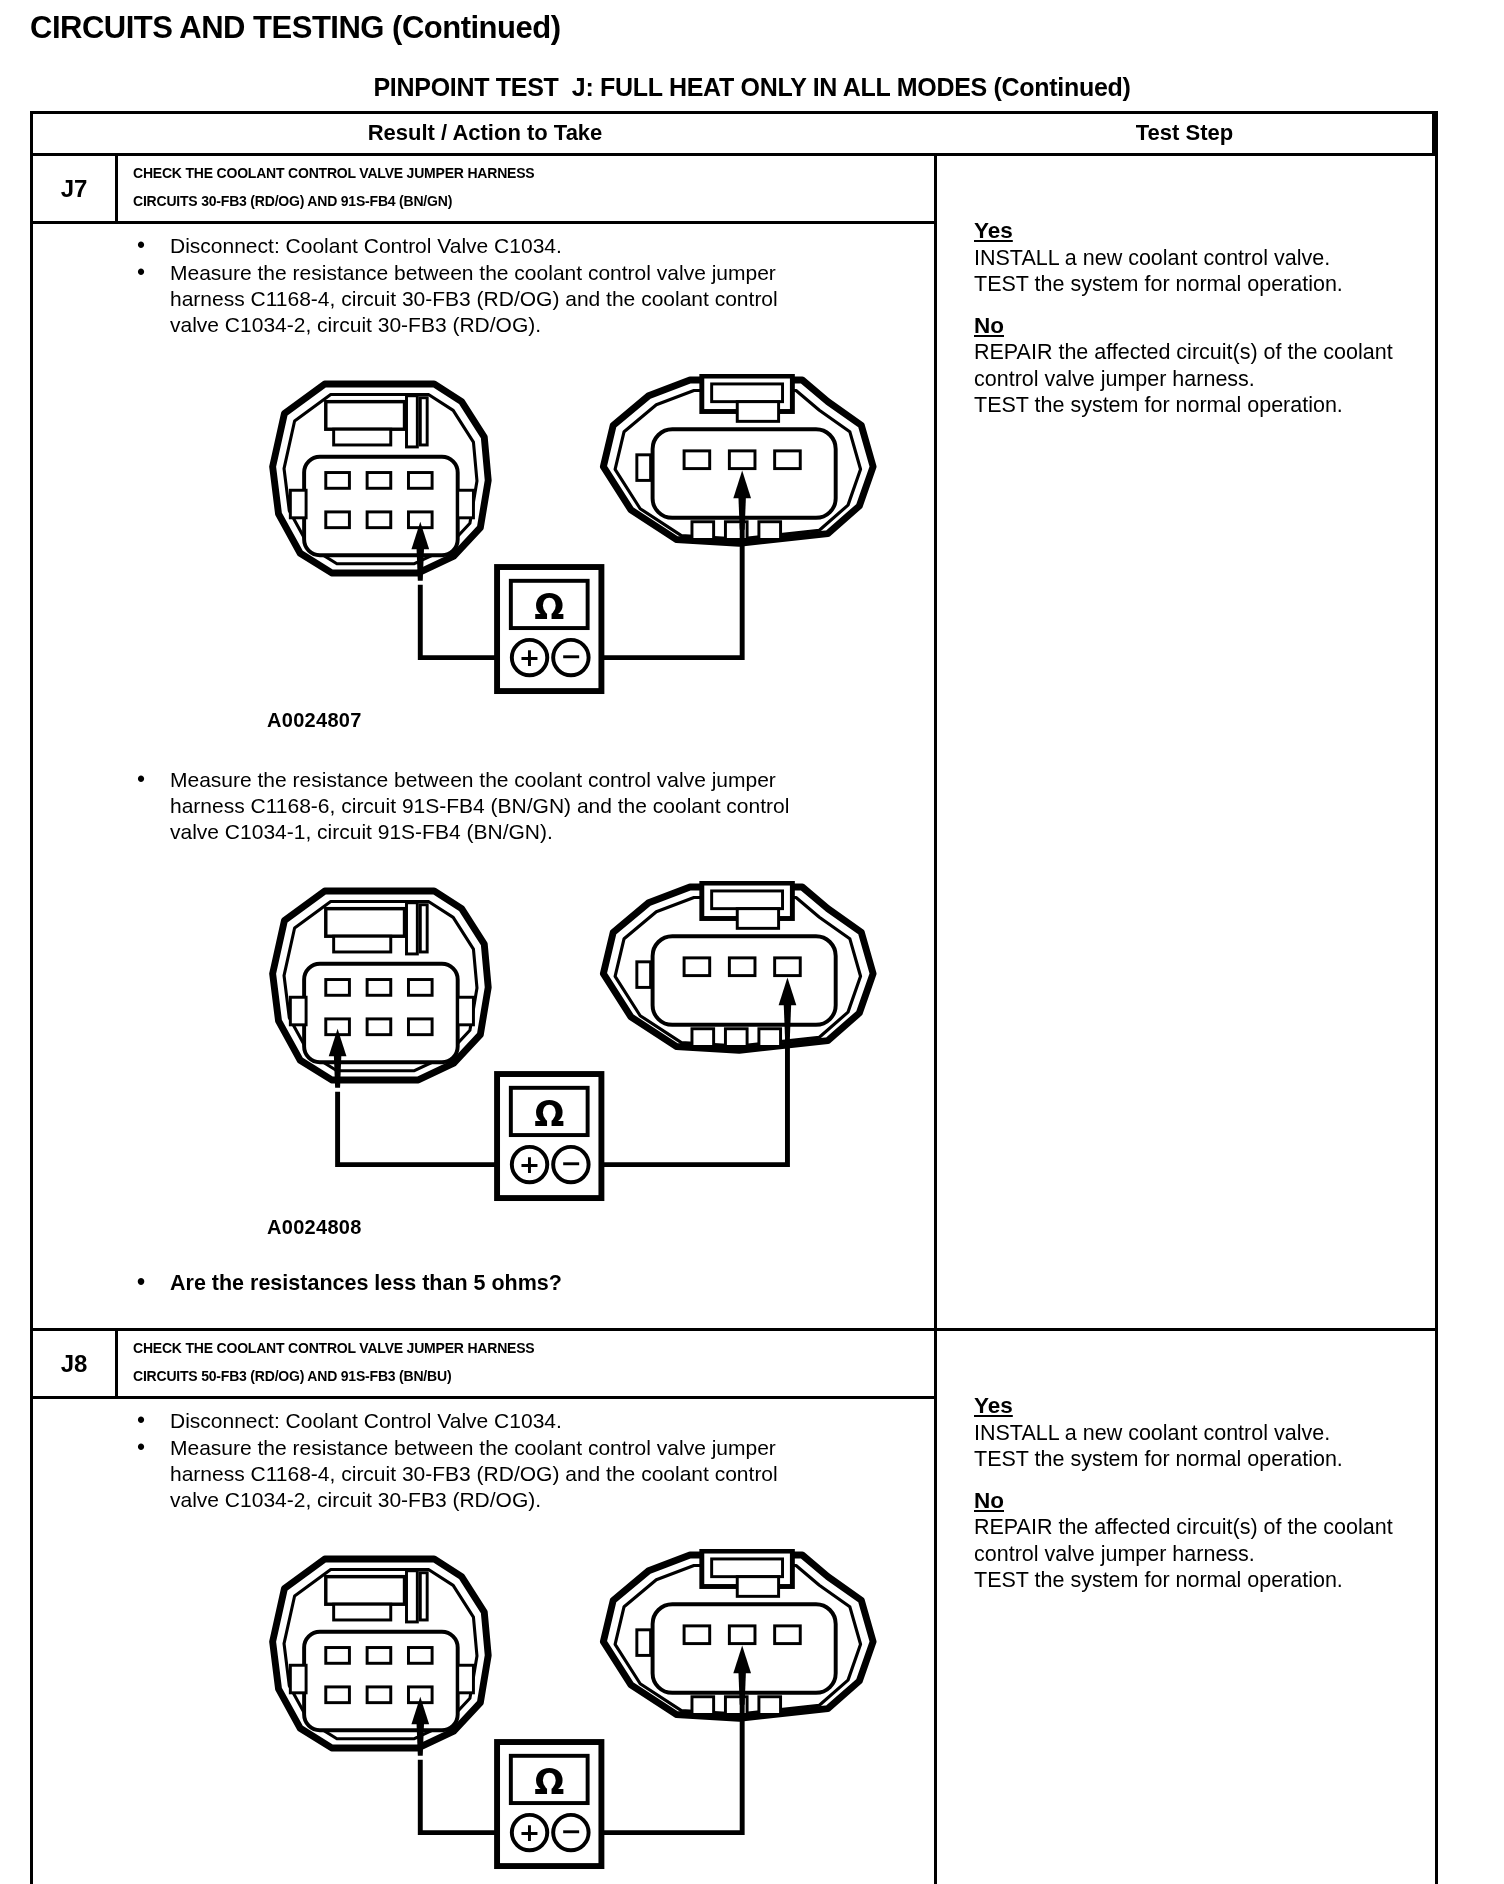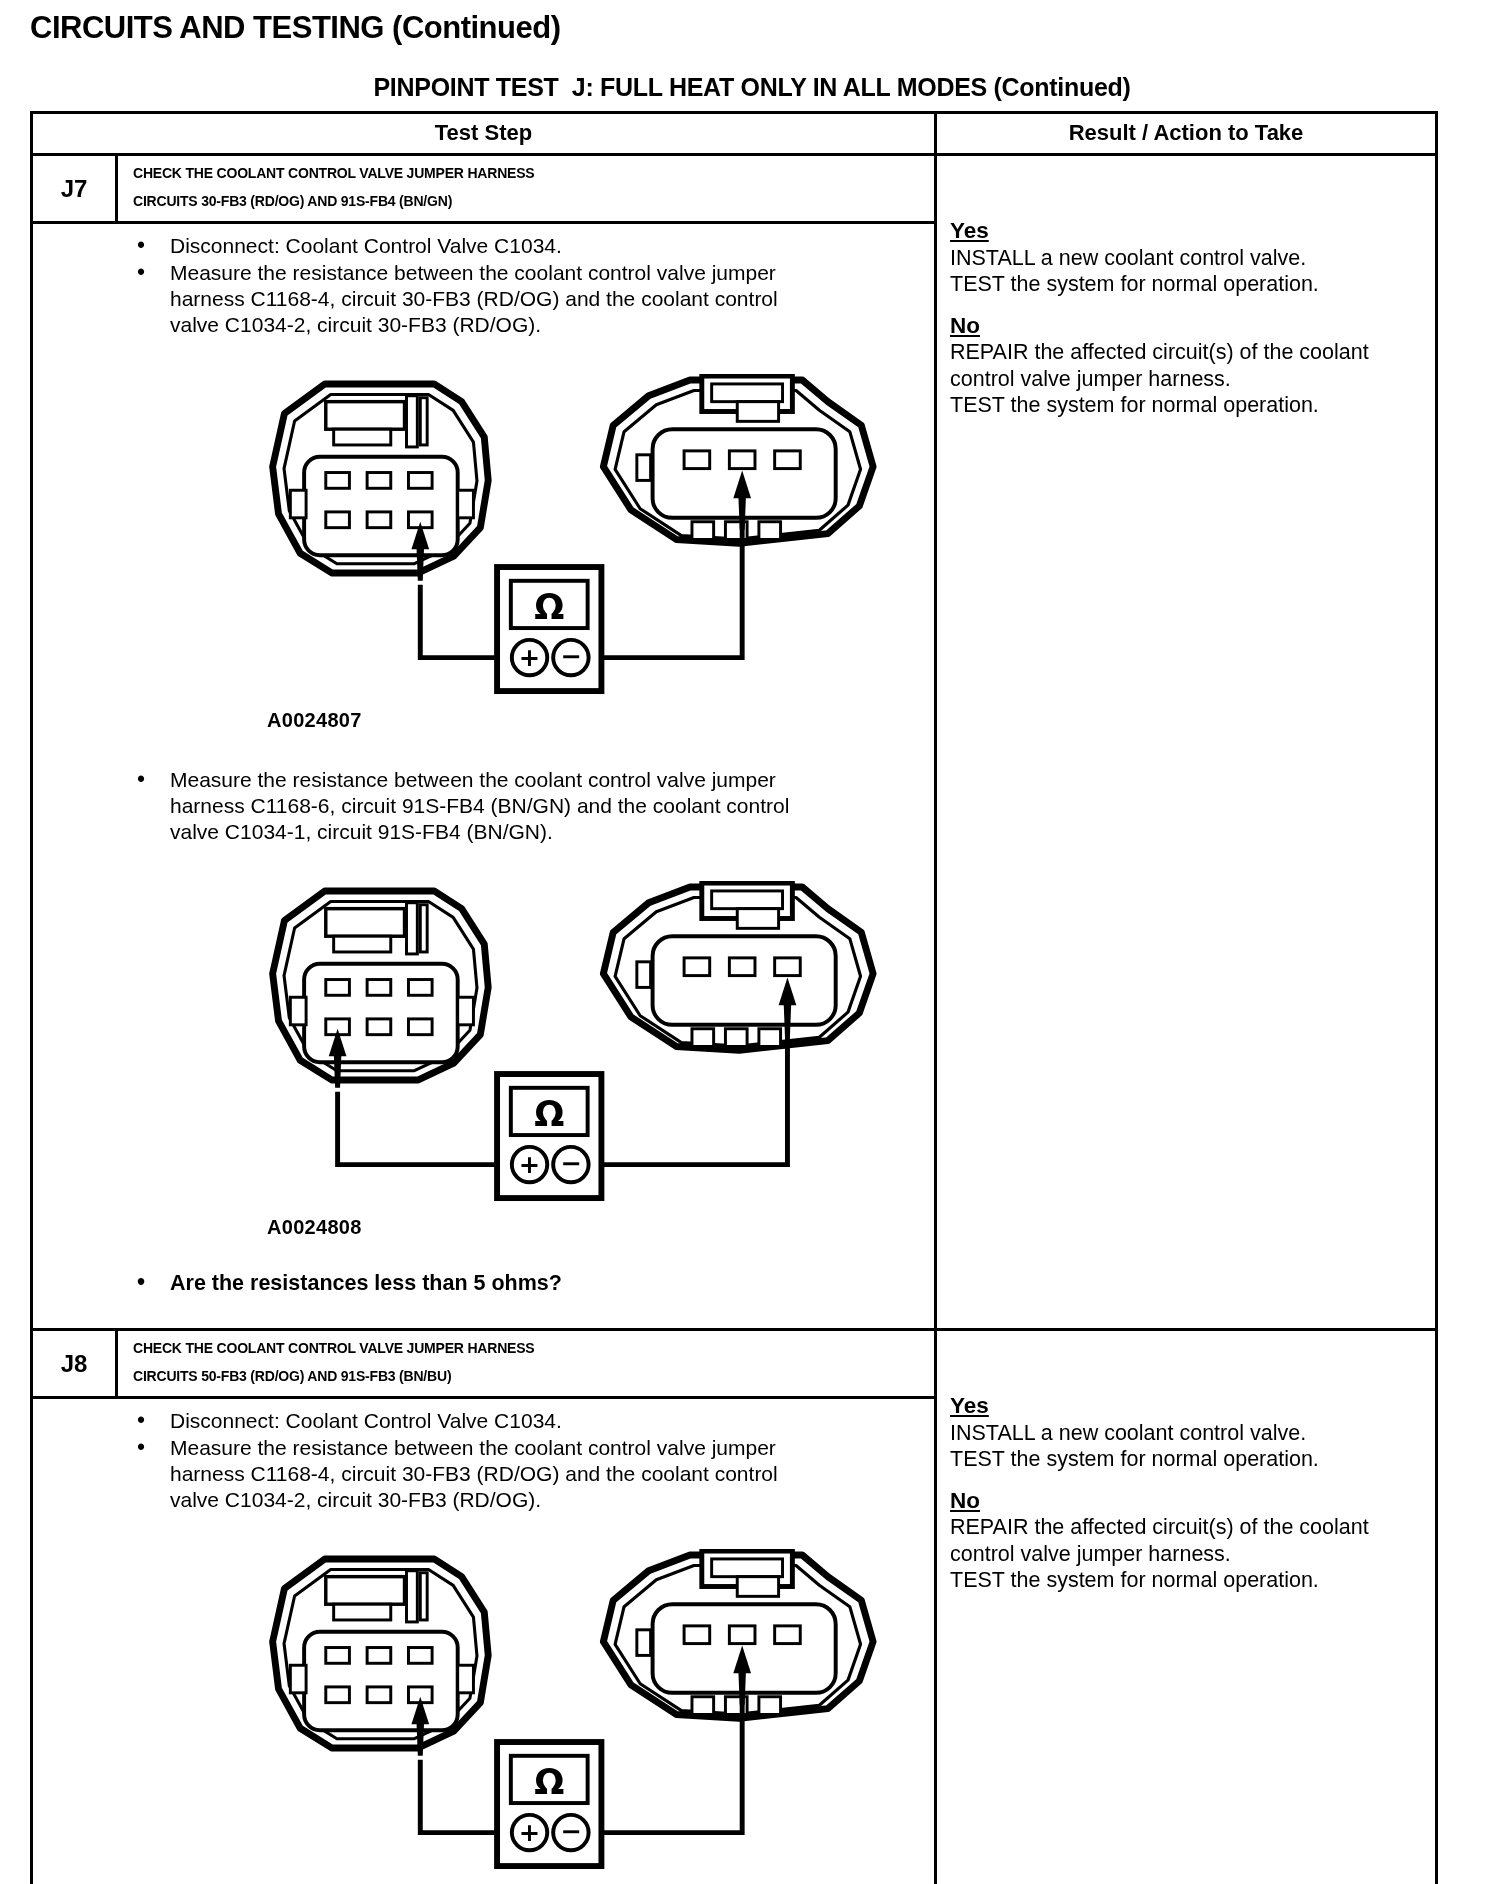--- a/index.html
+++ b/index.html
@@ -35,20 +35,21 @@
   .th {
     text-align: center;
     font-weight: bold;
     font-size: 22px;
     padding: 6px 0 7px 0;
   }
   .th.left { border-right: 3px solid #000; }
   .step {
     display: grid;
     grid-template-columns: 904px 1fr;
+    gap: 24px;
   }
   .step + .step { border-top: 3px solid #000; }
   .col-left { border-right: 3px solid #000; }
   .step-heading {
     display: flex;
     border-bottom: 3px solid #000;
   }
   .step-id {
     width: 85px;
     flex: 0 0 85px;
@@ -95,22 +96,22 @@
   .no-group { margin-top: 15px; }
 </style>
 </head>
 <body>
 
 <h1 class="page-title">CIRCUITS AND TESTING (Continued)</h1>
 <h2 class="section-title">PINPOINT TEST  J: FULL HEAT ONLY IN ALL MODES (Continued)</h2>
 
 <div class="pp-table">
   <div class="thead">
+    <div class="th">Result / Action to Take</div>
     <div class="th left">Test Step</div>
-    <div class="th">Result / Action to Take</div>
   </div>
 
   <section class="step">
     <div class="col-left">
       <div class="step-heading">
         <div class="step-id">J7</div>
         <div class="step-title">
           <div>CHECK THE COOLANT CONTROL VALVE JUMPER HARNESS</div>
           <div>CIRCUITS 30-FB3 (RD/OG) AND 91S-FB4 (BN/GN)</div>
         </div>

